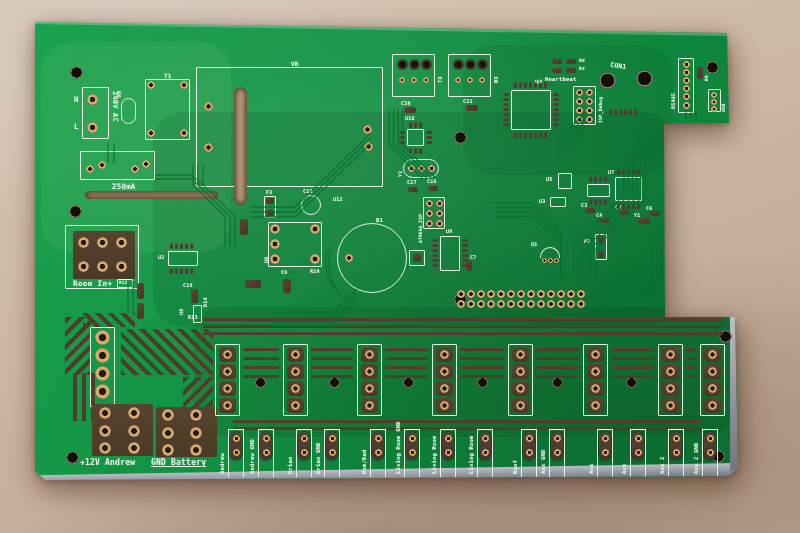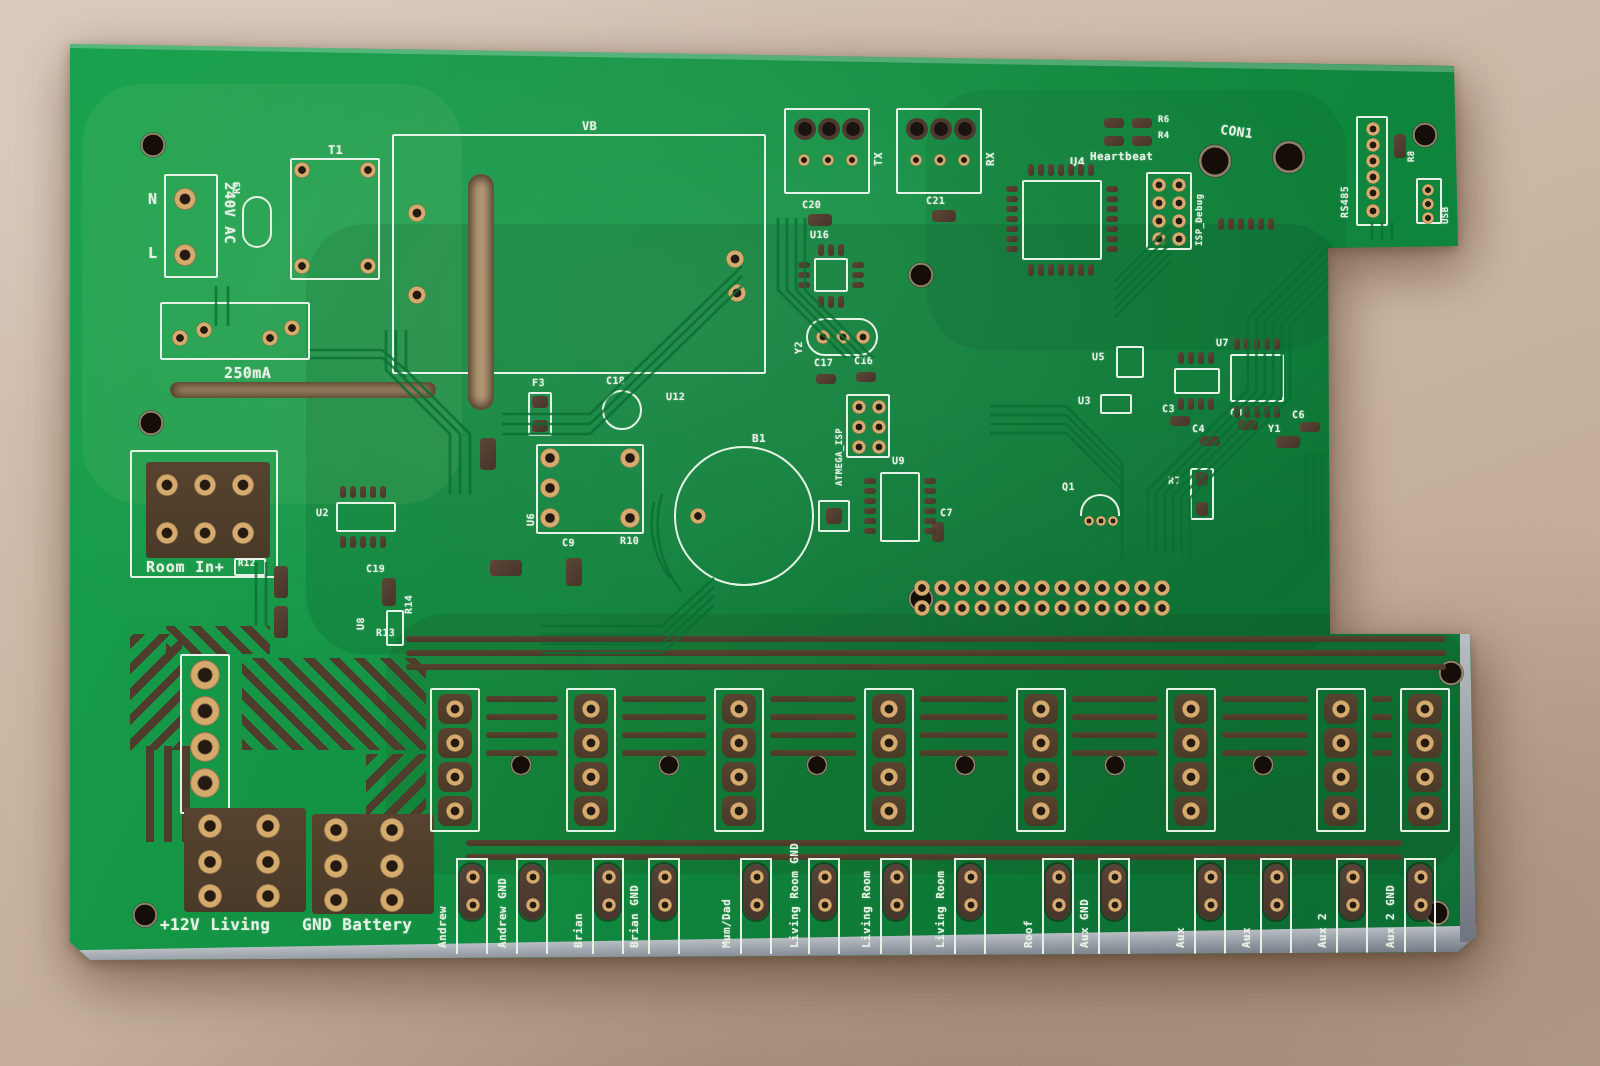--- a/index.html
+++ b/index.html
@@ -169,22 +169,22 @@
   <div class="hatch135" style="left:32px;top:300px;width:26px;height:58px;"></div>
   <div class="hatch45" style="left:50px;top:296px;width:52px;height:14px;"></div>
   <div class="hatch45" style="left:88px;top:312px;width:92px;height:46px;"></div>
   <div class="hatch0" style="left:40px;top:356px;width:22px;height:48px;"></div>
   <div class="hatch135" style="left:150px;top:360px;width:30px;height:40px;"></div>
 
   <div class="s" style="left:57px;top:310px;width:25px;height:80px;"></div>
 
   <div class="cu" style="left:59px;top:387px;width:61px;height:52px;"></div>
   <div class="cu" style="left:123px;top:390px;width:61px;height:50px;"></div>
-  <div class="t" style="left:47px;top:442px;font-size:8px;">+12V Living</div>
-  <div class="t" style="left:118px;top:442px;font-size:8px;">GND Battery</div>
+  <div class="t" style="left:47px;top:442px;font-size:8px;">+12V Andrew</div>
+  <div class="t" style="left:118px;top:442px;font-size:8px;text-decoration:underline;">GND Battery</div>
 
   <div class="edge" style="left:4px;top:452px;width:702px;height:14px;transform:rotate(-1deg);"></div>
   <div class="edge" style="left:697px;top:300px;width:9px;height:154px;"></div>
   <div style="left:2px;top:4px;width:692px;height:2.5px;background:rgba(255,255,255,.25);transform:rotate(1deg);transform-origin:0 0;"></div>
 <div class="h" style="left: 36.5px; top: 48.5px; width: 13px; height: 13px;"></div>
       <div class="h" style="left: 35.5px; top: 187.5px; width: 13px; height: 13px;"></div>
       <div class="h" style="left: 32.5px; top: 433.5px; width: 13px; height: 13px;"></div>
       <div class="h" style="left: 420.5px; top: 113.5px; width: 13px; height: 13px;"></div>
       <div class="h" style="left: 420.5px; top: 275.5px; width: 13px; height: 13px;"></div>
       <div class="h" style="left: 672.5px; top: 43.5px; width: 13px; height: 13px;"></div>

